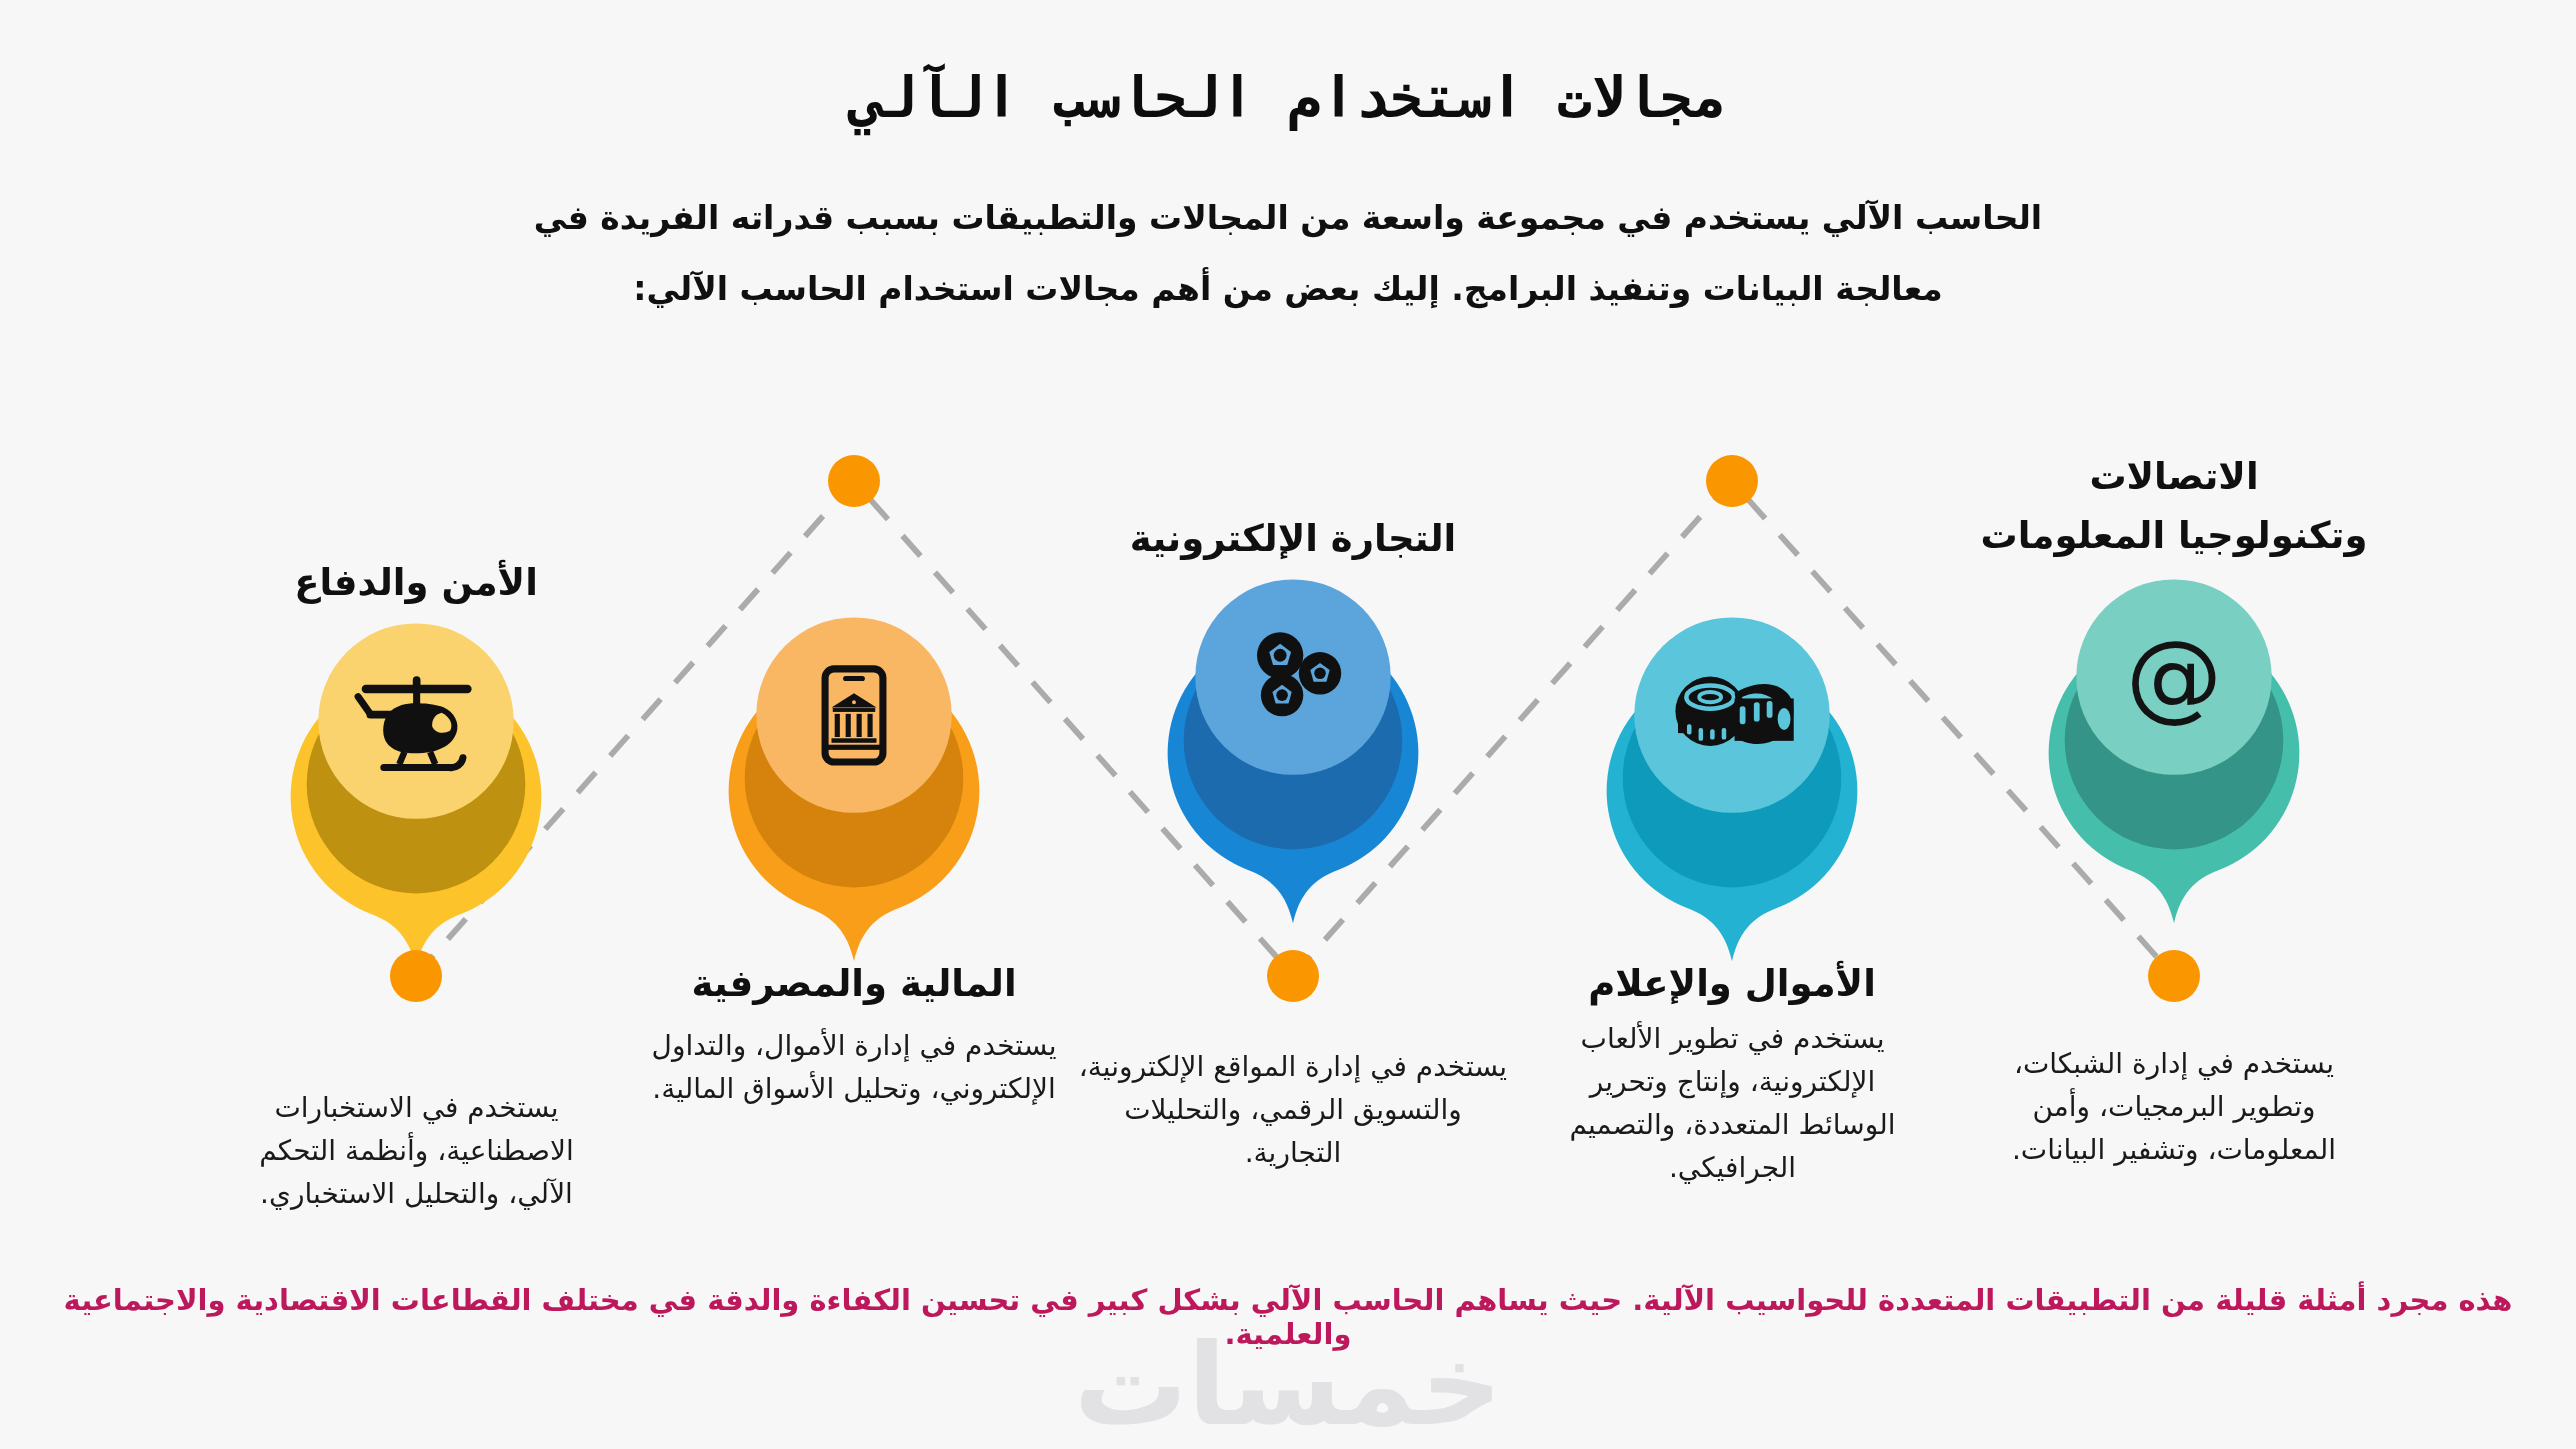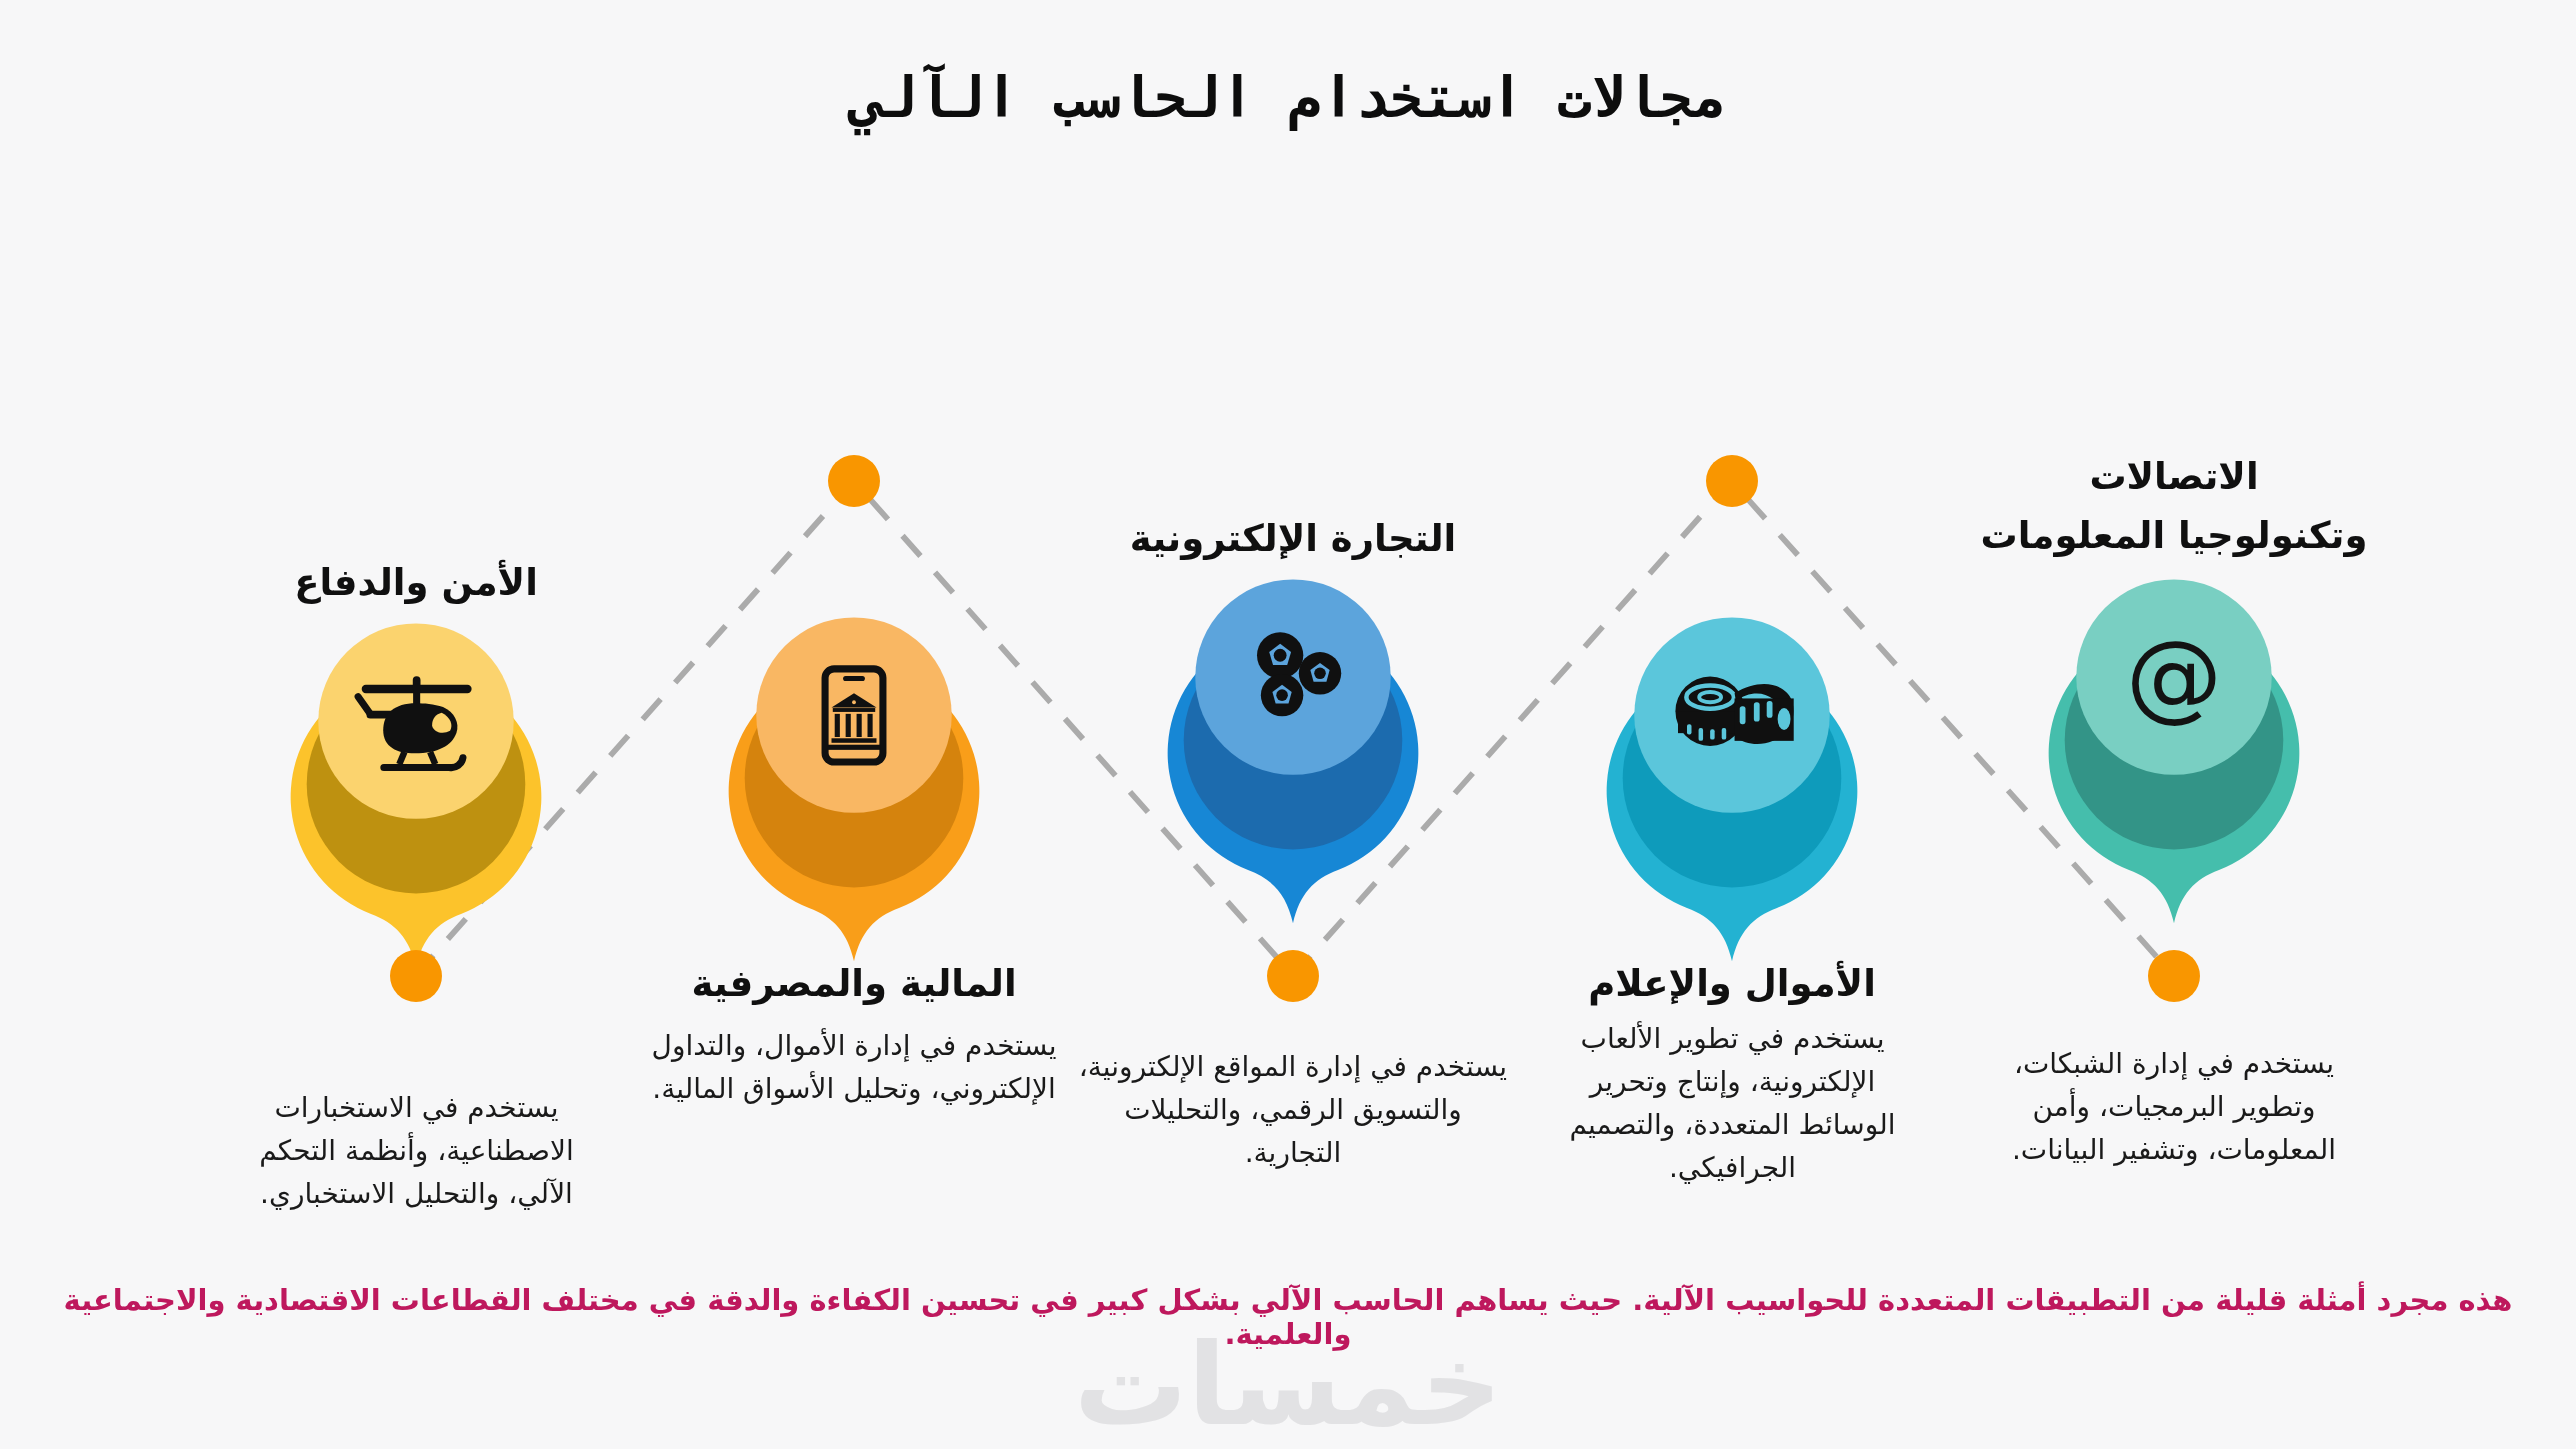--- a/index.html
+++ b/index.html
@@ -51,20 +51,24 @@
              font-size:113px;font-weight:bold;color:var(--watermark,#E2E2E4);z-index:0;}
 </style>
 </head>
 <body>
 
 <div id="stage" style="--background: #F7F7F8; --dash: #ABABAB; --dot: #F99600; --watermark: #E2E2E4;">
 
   <div class="watermark">خمسات</div>
 
   <h1 class="title">مجالات استخدام الحاسب الآلي</h1>
+  <div class="subtitle">
+    <span style="display:block">الحاسب الآلي يستخدم في مجموعة واسعة من المجالات والتطبيقات بسبب قدراته الفريدة في</span>
+    <span style="display:block">معالجة البيانات وتنفيذ البرامج. إليك بعض من أهم مجالات استخدام الحاسب الآلي:</span>
+  </div>
 
   <svg class="zigzag" width="2576" height="1449" viewBox="0 0 4000 2250">
     <polyline points="645,1515 1326,747 2008,1515 2689,747 3375,1515"></polyline>
   </svg>
 
   <div class="dot" style="left:828px;top:455px;"></div>
   <div class="dot" style="left:1706px;top:455px;"></div>
   <div class="dot" style="left:390px;top:950px;"></div>
   <div class="dot" style="left:1267px;top:950px;"></div>
   <div class="dot" style="left:2148px;top:950px;"></div>

